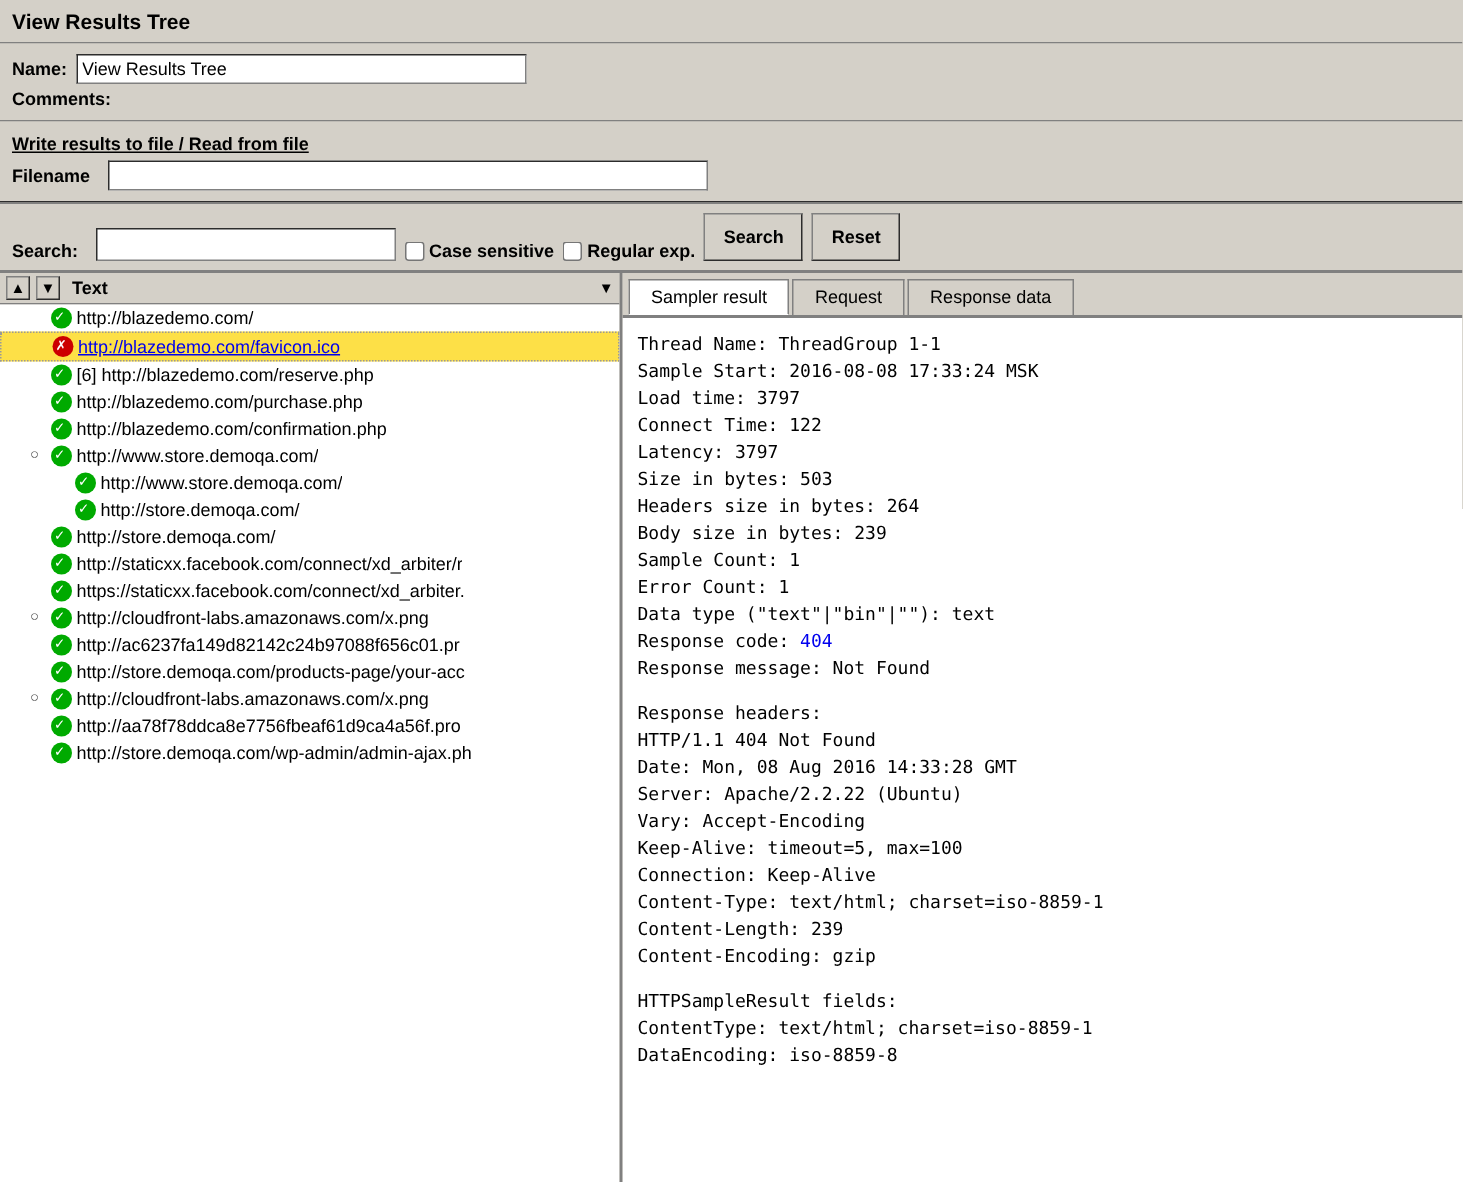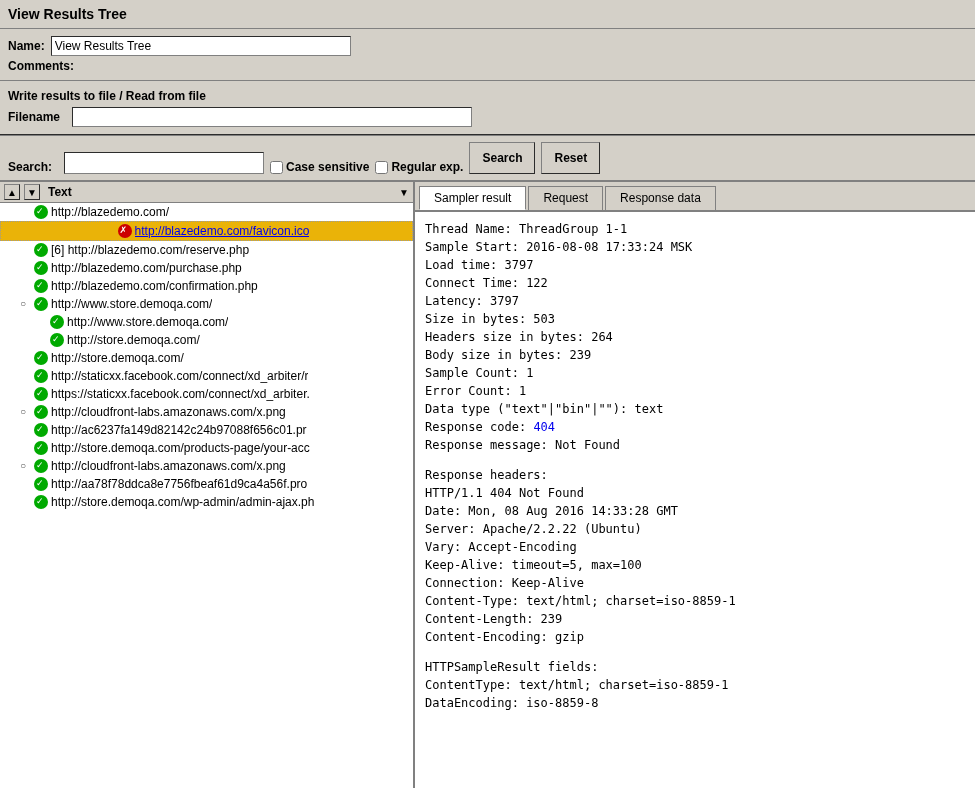--- a/index.html
+++ b/index.html
@@ -43,20 +43,21 @@
       border: 1px inset #808080;
       background: white;
       height: 20px;
       font-size: 12px;
       padding: 1px 3px;
     }
 
     .section-header {
       font-weight: bold;
       margin: 4px 0 2px 0;
+      text-decoration: underline;
     }
 
     .search-bar {
       display: flex;
       align-items: flex-end;
       padding: 6px 8px;
       background: #d4d0c8;
       border-bottom: 2px solid #808080;
       gap: 6px;
     }
@@ -314,21 +315,21 @@
       <span style="font-size:10px;">▼</span>
     </div>
     <div class="tree-list">
 
       <div class="tree-item indent-0">
         <span class="expand-icon"></span>
         <span class="icon-green"></span>
         <span class="item-url">http://blazedemo.com/</span>
       </div>
 
-      <div class="tree-item error-selected" style="background: #eab308; border: 1px dotted #999; justify-content: center;">
+      <div class="tree-item error-selected" style="background: #fde047; border: 1px dotted #999;">
         <span class="expand-icon"></span>
         <span class="icon-red"></span>
         <span class="item-url error-url">http://blazedemo.com/favicon.ico</span>
       </div>
 
       <div class="tree-item">
         <span class="expand-icon"></span>
         <span class="icon-green"></span>
         <span class="item-url">[6] http://blazedemo.com/reserve.php</span>
       </div>

